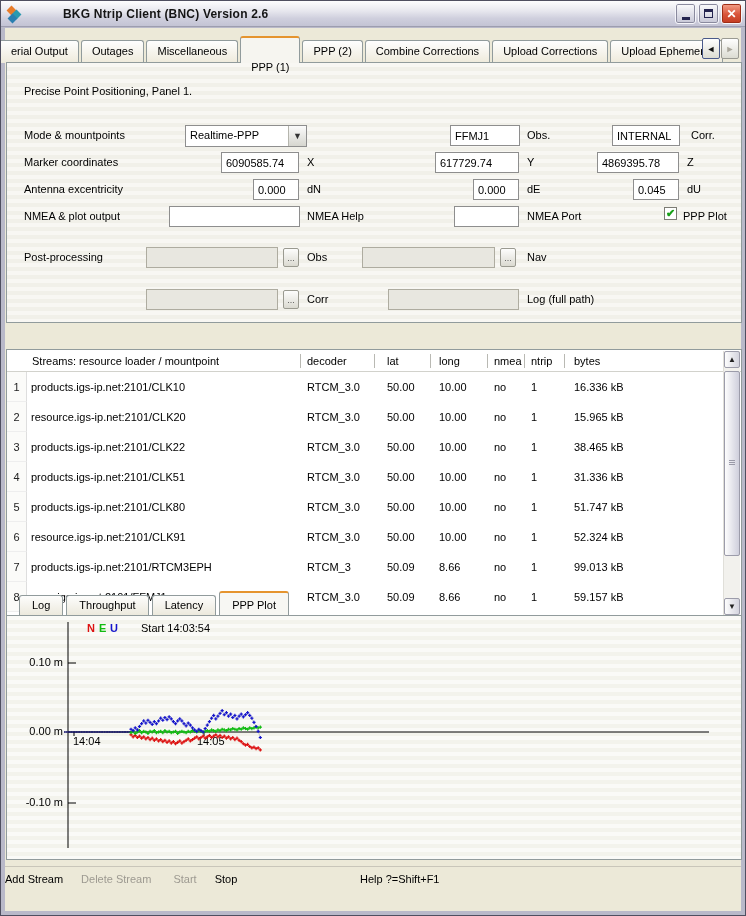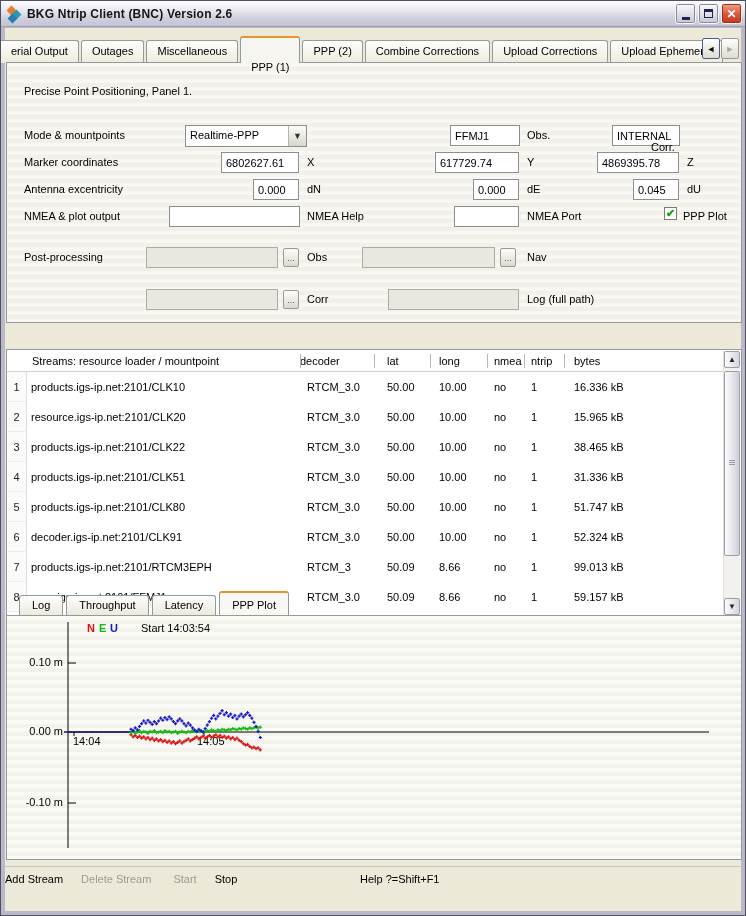--- a/index.html
+++ b/index.html
@@ -10,21 +10,21 @@
   
   .window { position:absolute; inset:0; border:1px solid #4f4f60; background:#b9b9c9; overflow:hidden; }
   .titlebar { position:relative; height:26px;
     background:linear-gradient(180deg,#fdfdfe 0%,#e7e7ee 40%,#cfcfdd 70%,#c3c3d4 100%);
     border-bottom:1px solid #9d9daf; display:flex; align-items:center; padding:0 3px; }
   .app-icon { width:16px; height:16px; position:relative; margin:0 4px 0 3px; }
   .app-icon i { position:absolute; width:7px; height:7px; transform:rotate(45deg); }
   .app-icon .d1 { left:1px; top:1px;  background:#e87c2a; }
   .app-icon .d2 { left:6px; top:5px;  background:#2a9ab0; }
   .app-icon .d3 { left:2px; top:9px;  background:#2a7fb0; }
-  .title-text { font-size:12px; font-weight:bold; color:#151515; letter-spacing:.2px; }
+  .title-text { font-size:12px; font-weight:bold; color:#151515; letter-spacing:.2px;margin-left:36px; }
   .winbtns { margin-left:auto; display:flex; gap:2px; }
   .winbtn { width:21px; height:21px; border:1px solid #f5f5fa; border-radius:3px;
     background:linear-gradient(180deg,#fbfbfd,#c7c7d6); box-shadow:0 0 0 1px #8a8a9e inset;
     display:flex; align-items:center; justify-content:center; font-size:10px; color:#23234f; }
   .winbtn.min span { display:block; width:8px; height:3px; background:#23234f; margin-top:10px; }
   .winbtn.max span { display:block; width:9px; height:9px; border:1px solid #23234f; border-top-width:3px; }
   .winbtn.close { background:linear-gradient(180deg,#f4a28c,#d9543a 55%,#c33b20); color:#fff;
     font-weight:bold; font-size:12px; box-shadow:0 0 0 1px #9e2d16 inset; }
 
   .frame { position:absolute; left:4px; right:4px; top:27px; bottom:4px; background:#ece9d8; }
@@ -168,24 +168,24 @@
         <div class="lbl" style="left:17px;top:22px;">Precise Point Positioning, Panel 1.</div>
 
         <div class="lbl" style="left:17px;top:66px;">Mode &amp; mountpoints</div>
         <div class="combo" style="left:178px;top:62px;width:122px;">
           <span class="cv">Realtime-PPP</span>
           <span class="cb">▼</span>
         </div>
         <div class="field" style="left:443px;top:62px;width:70px;">FFMJ1</div>
         <div class="lbl" style="left:520px;top:66px;">Obs.</div>
         <div class="field" style="left:605px;top:62px;width:68px;">INTERNAL</div>
-        <div class="lbl" style="left:644px;top:66px;margin-top:12px;">Corr.</div>
+        <div class="lbl" style="left:684px;top:66px;">Corr.</div>
 
         <div class="lbl" style="left:17px;top:93px;">Marker coordinates</div>
-        <div class="field" style="left:214px;top:89px;width:78px;">6802627.61</div>
+        <div class="field" style="left:214px;top:89px;width:78px;">6090585.74</div>
         <div class="lbl" style="left:300px;top:93px;">X</div>
         <div class="field" style="left:428px;top:89px;width:84px;">617729.74</div>
         <div class="lbl" style="left:520px;top:93px;">Y</div>
         <div class="field" style="left:590px;top:89px;width:82px;">4869395.78</div>
         <div class="lbl" style="left:680px;top:93px;">Z</div>
 
         <div class="lbl" style="left:17px;top:120px;">Antenna excentricity</div>
         <div class="field" style="left:246px;top:116px;width:46px;">0.000</div>
         <div class="lbl" style="left:300px;top:120px;">dN</div>
         <div class="field" style="left:466px;top:116px;width:46px;">0.000</div>
@@ -214,21 +214,21 @@
         <div class="field disabled" style="left:139px;top:226px;width:132px;"></div>
         <div class="dots" style="left:276px;top:227px;">...</div>
         <div class="lbl" style="left:300px;top:230px;">Corr</div>
         <div class="field disabled" style="left:381px;top:226px;width:131px;"></div>
         <div class="lbl" style="left:520px;top:230px;">Log (full path)</div>
       </div>
 
       <div class="panel streams-panel">
         <div class="grid-row thead">
           <div class="th" style="grid-column:1 / span 2; padding-left:25px;">Streams:   resource loader / mountpoint</div>
-          <div class="th" style="">
+          <div class="th" style="padding-left:7px;">
                 <span class="sep"></span>
                 <span>decoder</span>
               </div>
           <div class="th" style="padding-left:13px;">
                 <span class="sep"></span>
                 <span>lat</span>
               </div>
           <div class="th" style="padding-left:9px;">
                 <span class="sep"></span>
                 <span>long</span>
@@ -292,21 +292,21 @@
                 <div class="td" style="padding-left: 4px;">products.igs-ip.net:2101/CLK80</div>
                 <div class="td" style="padding-left: 7px;">RTCM_3.0</div>
                 <div class="td" style="padding-left: 13px;">50.00</div>
                 <div class="td" style="padding-left: 9px;">10.00</div>
                 <div class="td" style="padding-left: 7px;">no</div>
                 <div class="td" style="padding-left: 7px;">1</div>
                 <div class="td" style="padding-left: 10px;">51.747 kB</div>
               </div>
               <div class="grid-row trow">
                 <div class="rownum" style="">6</div>
-                <div class="td" style="padding-left: 4px;">decoder.igs-ip.net:2101/CLK91</div>
+                <div class="td" style="padding-left: 4px;">resource.igs-ip.net:2101/CLK91</div>
                 <div class="td" style="padding-left: 7px;">RTCM_3.0</div>
                 <div class="td" style="padding-left: 13px;">50.00</div>
                 <div class="td" style="padding-left: 9px;">10.00</div>
                 <div class="td" style="padding-left: 7px;">no</div>
                 <div class="td" style="padding-left: 7px;">1</div>
                 <div class="td" style="padding-left: 10px;">52.324 kB</div>
               </div>
               <div class="grid-row trow">
                 <div class="rownum" style="">7</div>
                 <div class="td" style="padding-left: 4px;">products.igs-ip.net:2101/RTCM3EPH</div>

